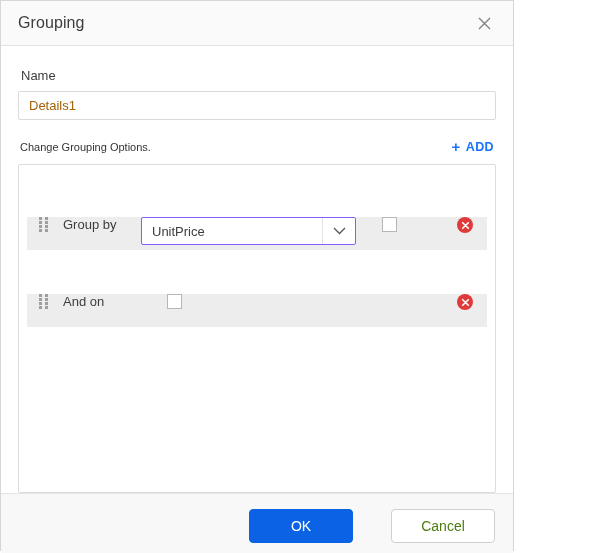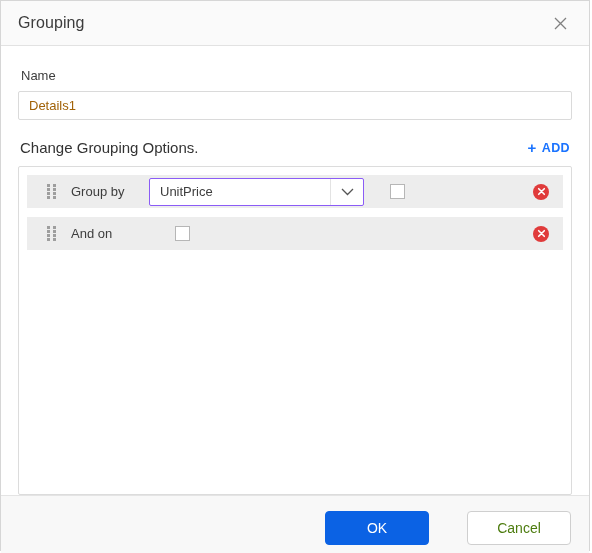--- a/index.html
+++ b/index.html
@@ -9,21 +9,21 @@
   }
   body {
     width: 592px;
     height: 553px;
     font-family: "Liberation Sans", sans-serif;
     -webkit-font-smoothing: antialiased;
   }
 
   .dialog {
     position: relative;
-    width: 590px;
+    width: 514px;
     height: 551px;
     border: 1px solid #d6d6d6;
     box-sizing: border-box;
     background: #ffffff;
     display: flex;
     flex-direction: column;
   }
 
   
   .titlebar {
@@ -82,21 +82,21 @@
     outline: none;
   }
 
   .section-head {
     display: flex;
     align-items: center;
     justify-content: space-between;
     margin: 19px 0 10px 0;
   }
   .section-title {
-    font-size: 15px;
+    font-size: 11px;
     color: #333333;
     margin-left: 2px;
   }
   .add-link {
     display: flex;
     align-items: center;
     gap: 5px;
     color: #1a73ff;
     font-size: 12.5px;
     font-weight: bold;
@@ -119,24 +119,24 @@
     height: 329px;
     box-sizing: border-box;
     padding: 8px;
     overflow: hidden;
   }
 
   .group-row {
     height: 33px;
     background: #ededed;
     display: flex;
-    align-items: center;
     margin-bottom: 9px;
-    padding: 0 12px 0 20px;
-    box-sizing: border-box;
+    padding: 0 12px 0 12px;
+    box-sizing: border-box;
+    margin-top: 44px;
   }
 
   .drag-handle {
     width: 10px;
     height: 15px;
     display: grid;
     grid-template-columns: 3px 3px;
     grid-template-rows: repeat(4, 3px);
     gap: 1px 3px;
     cursor: grab;

